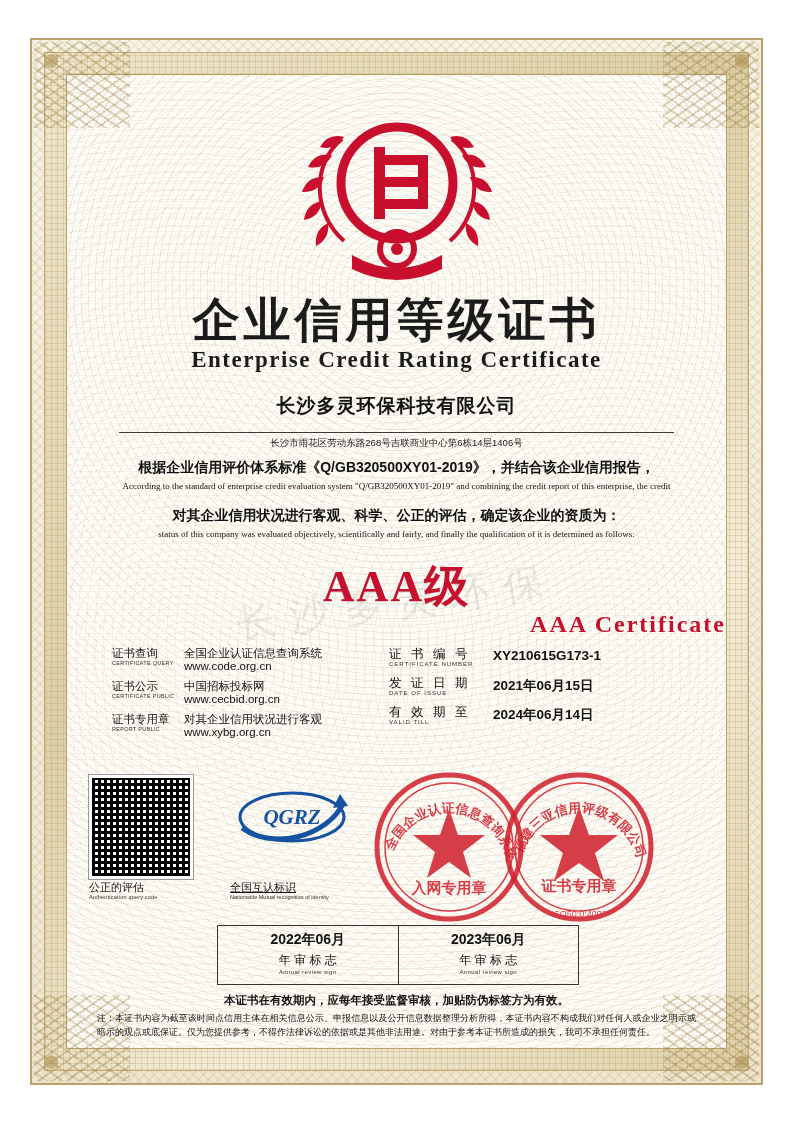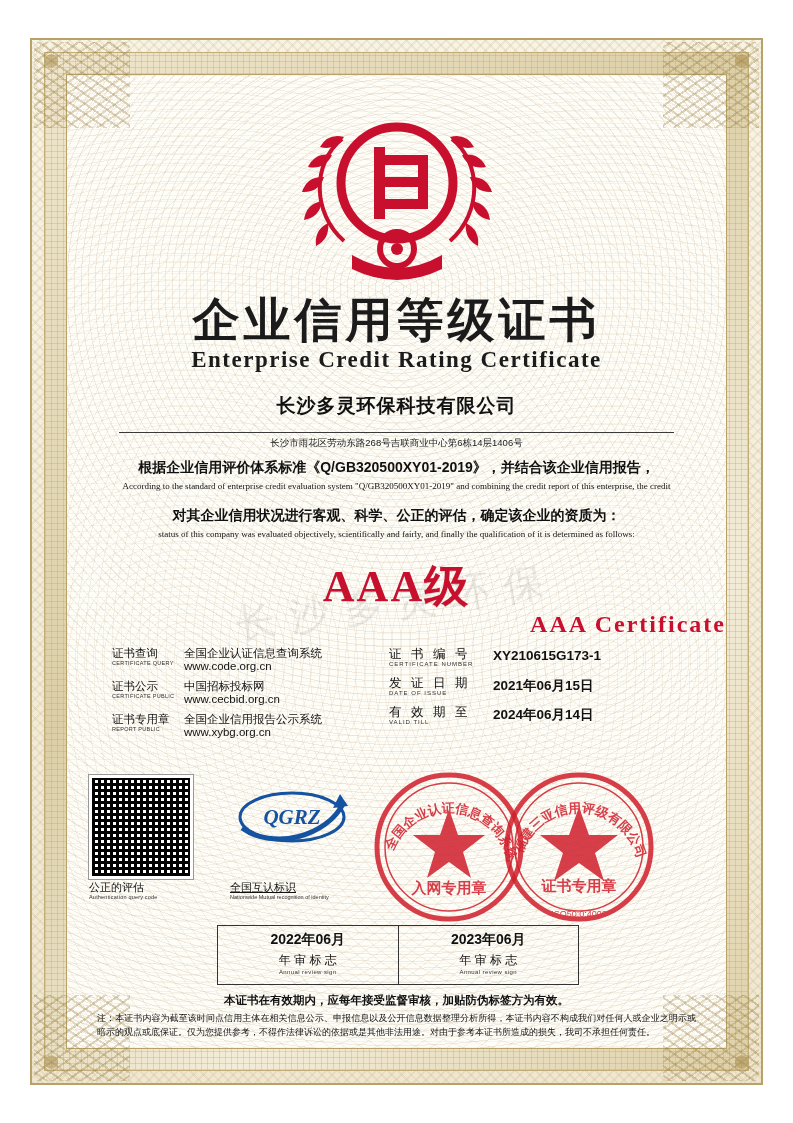--- a/index.html
+++ b/index.html
@@ -254,21 +254,21 @@
           <span>中国招标投标网</span>
           <span class="url">www.cecbid.org.cn</span>
         </div>
       </div>
       <div class="info-row">
         <div class="info-label">
           <span class="lab-cn">证书专用章</span>
           <span class="lab-en">REPORT PUBLIC</span>
         </div>
         <div class="info-val">
-          <span>全国企业信用报告公示系统</span>
+          <span>对其企业信用状况进行客观</span>
           <span class="url">www.xybg.org.cn</span>
         </div>
       </div>
     </div>
 
     <div class="info-right">
       <div class="ir-row">
         <div class="ir-label">
           <span class="ir-cn">证 书 编 号</span>
           <span class="ir-en">CERTIFICATE NUMBER</span>

